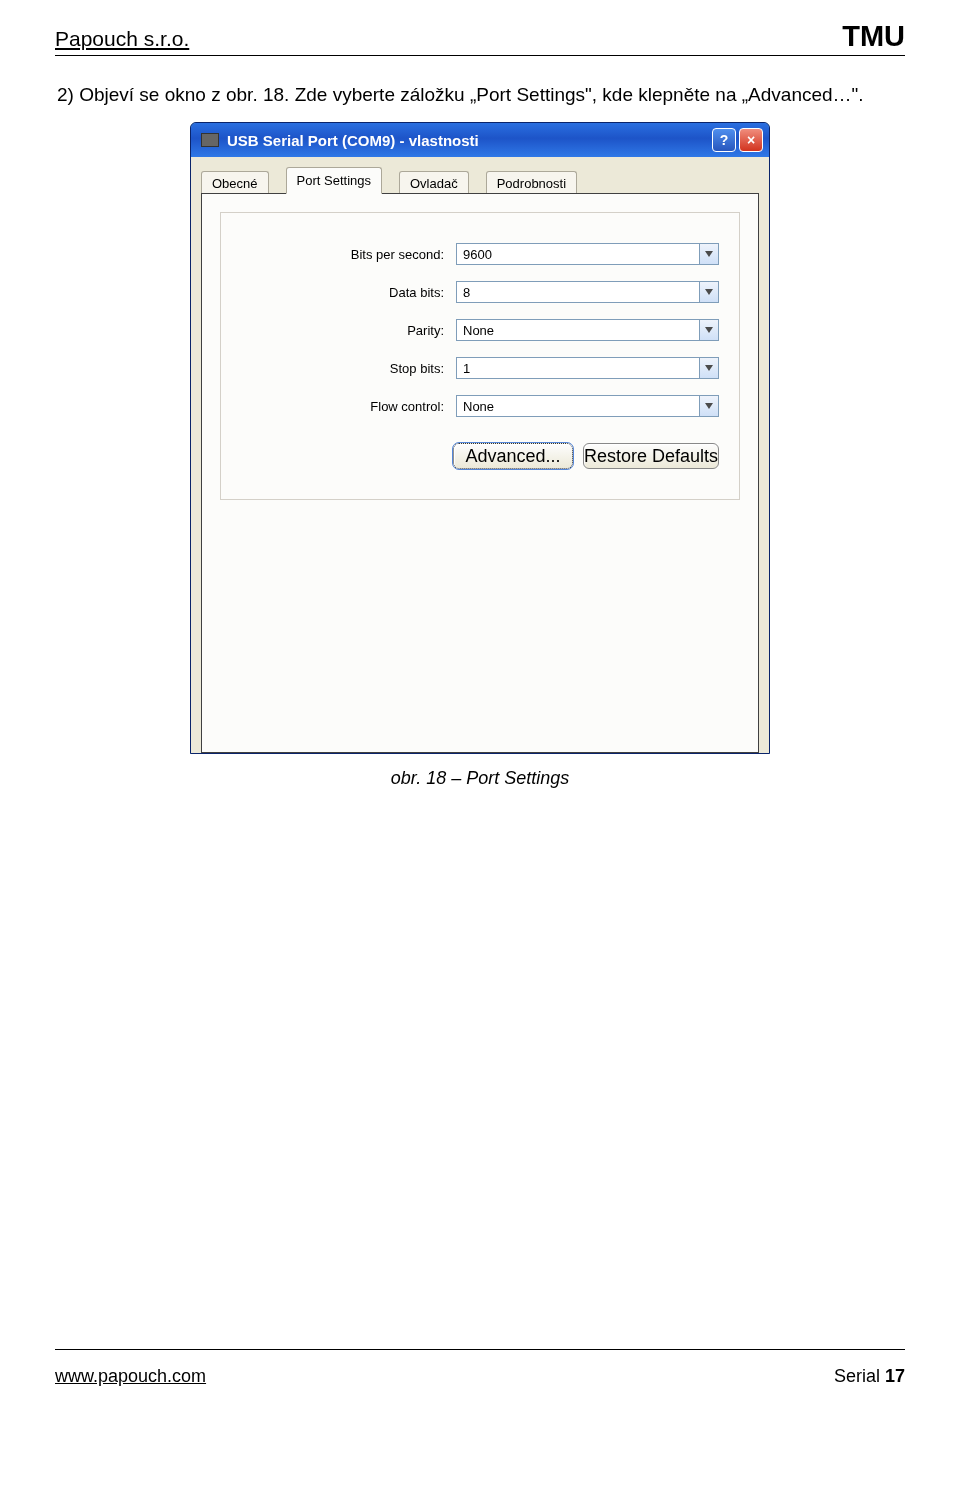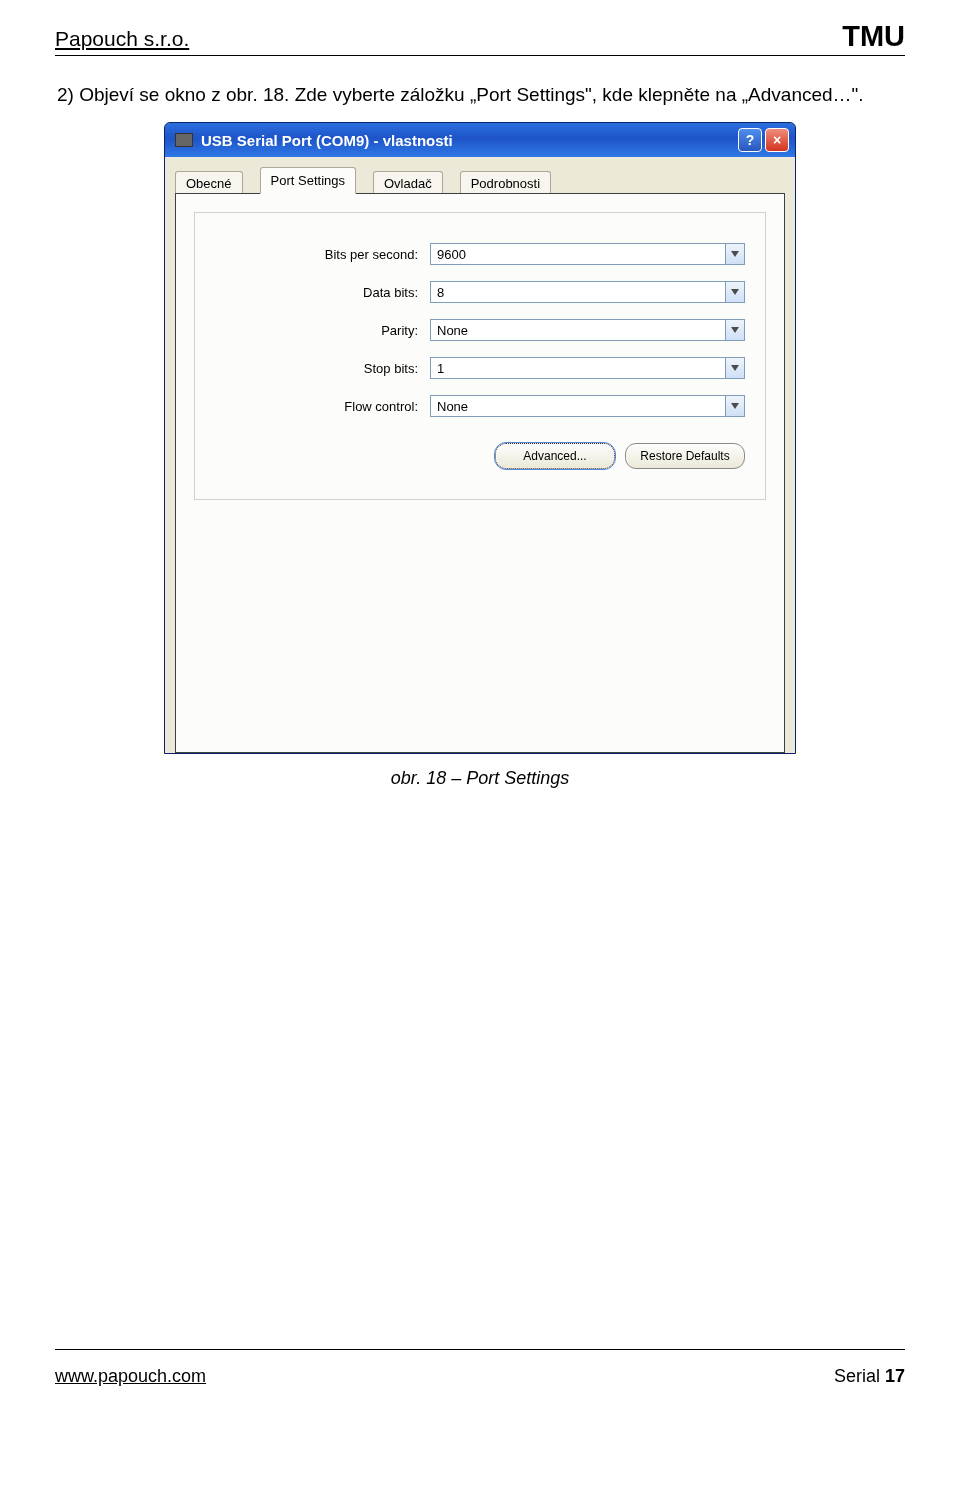--- a/index.html
+++ b/index.html
@@ -33,21 +33,21 @@
     text-align: justify;
     margin-bottom: 12px;
     padding: 0 2px;
   }
   .dialog-wrap {
     display: flex;
     justify-content: center;
     margin-bottom: 14px;
   }
   .dialog {
-    width: 632px;
+    width: 580px;
     background: #0369a1;
     border: 1px solid #0a246a;
     border-radius: 6px 6px 0 0;
     box-shadow: 0 0 0 1px #8ba0cc inset;
     font-family: Tahoma, Arial, sans-serif;
     font-size: 13px;
     color: #000;
   }
   .titlebar {
     background: linear-gradient(to bottom, #2a6fe0 0%, #1d54c8 45%, #2f78e7 100%);
@@ -156,23 +156,23 @@
   .btnrow {
     display: flex;
     justify-content: flex-end;
     gap: 10px;
     margin-top: 26px;
   }
   .xpbtn {
     min-width: 120px;
     height: 26px;
     border: 1px solid #888;
-    border-radius: 11px;
+    border-radius: 6px;
     background: linear-gradient(to bottom,#fdfdfd,#ece9d8);
-    font-size: 12px;
+    font-size: 18px;
     font-family: Tahoma, Arial, sans-serif;
     display: flex; align-items: center; justify-content: center;
     box-shadow: inset 1px 1px 0 #fff;
   }
   .xpbtn.focused { border: 1px dotted #333; outline: 1px solid #5587d8; }
   .bottom-btns {
     display: flex;
     justify-content: flex-end;
     gap: 10px;
     padding: 14px 18px 16px 18px;

